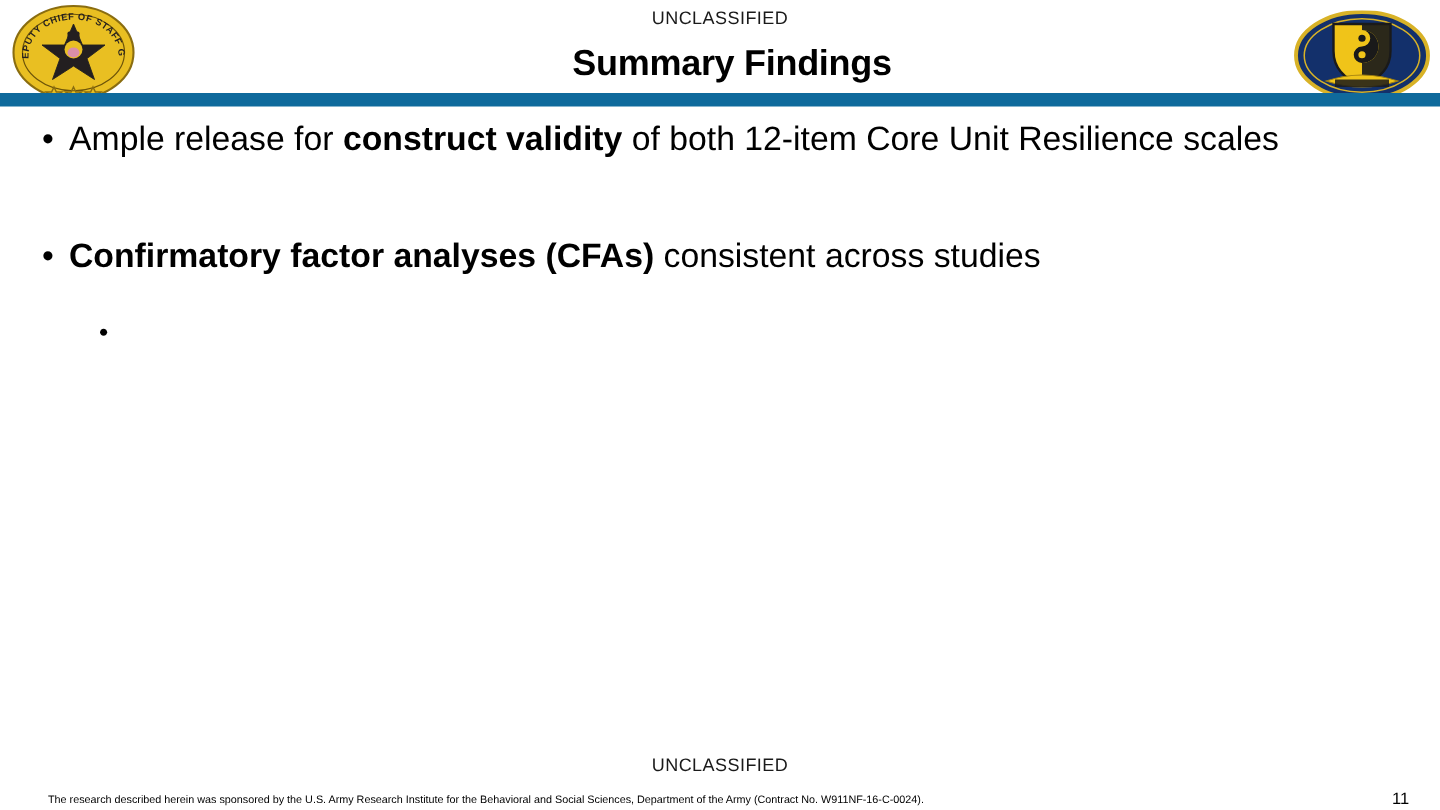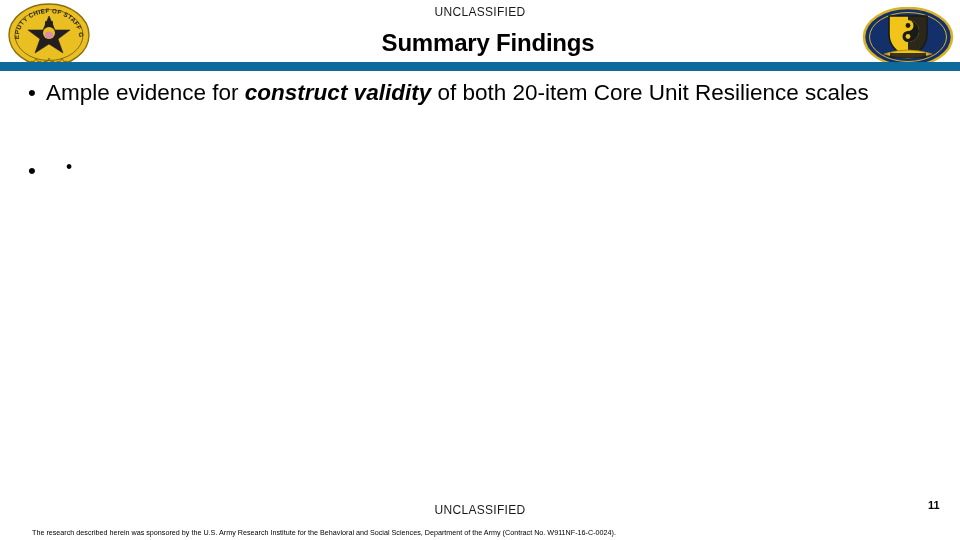--- a/index.html
+++ b/index.html
@@ -90,21 +90,21 @@
     margin: 0;
     padding: 0 60px 0 46px;
   }
   .bullet-l1 .dot {
     position: absolute;
     left: 28px;
     top: 0;
     font-size: 22.5px;
     line-height: 31px;
   }
-  .bullet-l1 b { font-weight: bold; font-style: italic; }
+  .bullet-l1 b { font-weight: bold; }
 
   #bullet-1 { margin-top: 5px; }
   #bullet-2 { margin-top: 47px; }
 
   .bullet-l2 {
     position: relative;
     font-size: 17.5px;
     line-height: 24px;
     color: #000;
     margin: 0;
@@ -144,24 +144,24 @@
     top: 528px;
     left: 0;
     width: 960px;
     text-align: left;
     font-size: 7.2px;
     color: #000;
     padding-left: 32px;
   }
   .page-number {
     position: absolute;
-    top: 499px;
+    top: 527px;
     left: 928px;
     font-size: 11px;
-    font-weight: bold;
+    font-weight: normal;
     color: #000;
   }
 </style>
 </head>
 <body>
 
 <div class="slide">
 
   <div class="logo-left">
     <svg viewBox="0 0 86 68" width="86" height="68" aria-hidden="true">
@@ -198,25 +198,26 @@
     </svg>
   </div>
 
   <div class="classification-top">UNCLASSIFIED</div>
   <div class="slide-title">Summary Findings</div>
   <div class="header-bar" style="background: rgb(15, 106, 156);"></div>
 
   <div class="content">
     <p class="bullet-l1" id="bullet-1">
       <span class="dot">•</span>
-      <span><span>Ample evidence for </span><b>construct validity</b><span> of both 20-item Core Unit Resilience scales</span></span>
+      <span><span>Ample release for </span><b>construct validity</b><span> of both 12-item Core Unit Resilience scales</span></span>
     </p>
 
     <p class="bullet-l1" id="bullet-2">
       <span class="dot">•</span>
+      <span><b>Confirmatory factor analyses (CFAs)</b><span> consistent across studies</span></span>
     </p>
 
     <p class="bullet-l2" id="bullet-3">
       <span class="dot">•</span>
     </p>
   </div>
 
   <div class="classification-bottom">UNCLASSIFIED</div>
   <div class="disclaimer">The research described herein was sponsored by the U.S. Army Research Institute for the Behavioral and Social Sciences, Department of the Army (Contract No. W911NF-16-C-0024).</div>
   <div class="page-number">11</div>

